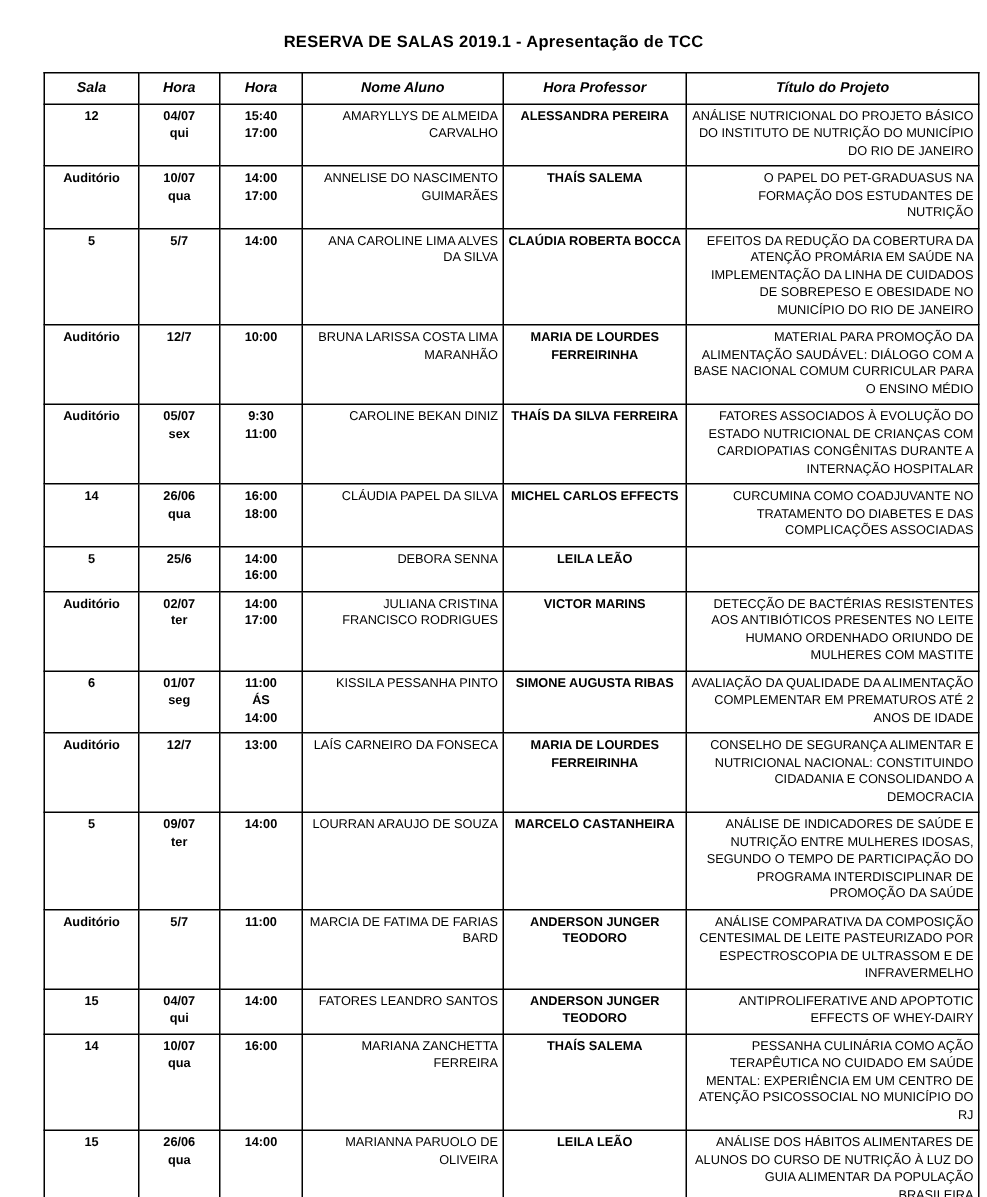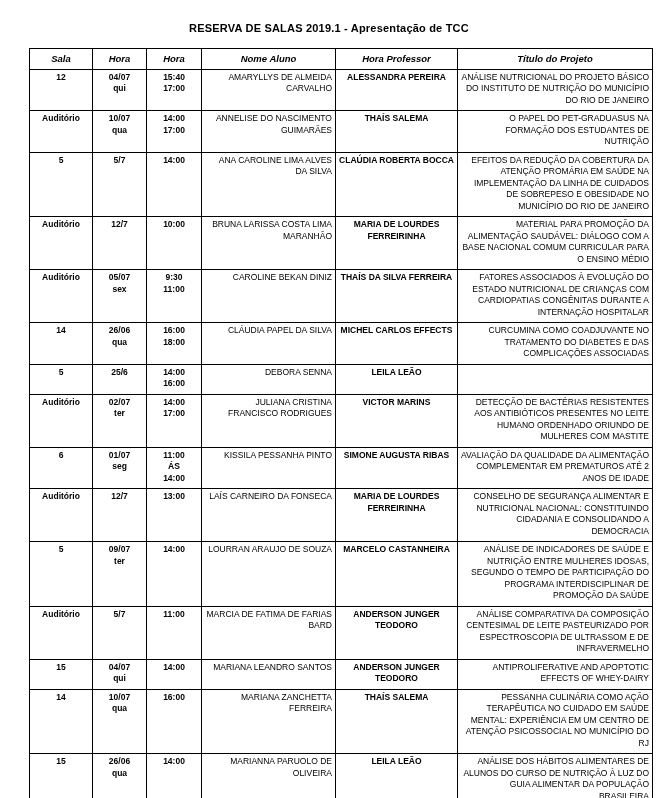--- a/index.html
+++ b/index.html
@@ -217,21 +217,21 @@
           <td class="professor">ANDERSON JUNGER TEODORO</td>
           <td class="titulo">ANÁLISE COMPARATIVA DA COMPOSIÇÃO CENTESIMAL DE LEITE PASTEURIZADO POR ESPECTROSCOPIA DE ULTRASSOM E DE INFRAVERMELHO</td>
         </tr>
         <tr>
           <td class="sala">15</td>
           <td class="data">
             <div>04/07</div>
             <div>qui</div>
           </td>
           <td class="hora">14:00</td>
-          <td class="aluno">MARIANA LEANDRO SANTOS</td>
+          <td class="aluno">FATORES LEANDRO SANTOS</td>
           <td class="professor">ANDERSON JUNGER TEODORO</td>
           <td class="titulo">ANTIPROLIFERATIVE AND APOPTOTIC EFFECTS OF WHEY-DAIRY</td>
         </tr>
         <tr>
           <td class="sala">14</td>
           <td class="data">
             <div>10/07</div>
             <div>qua</div>
           </td>
           <td class="hora">16:00</td>

